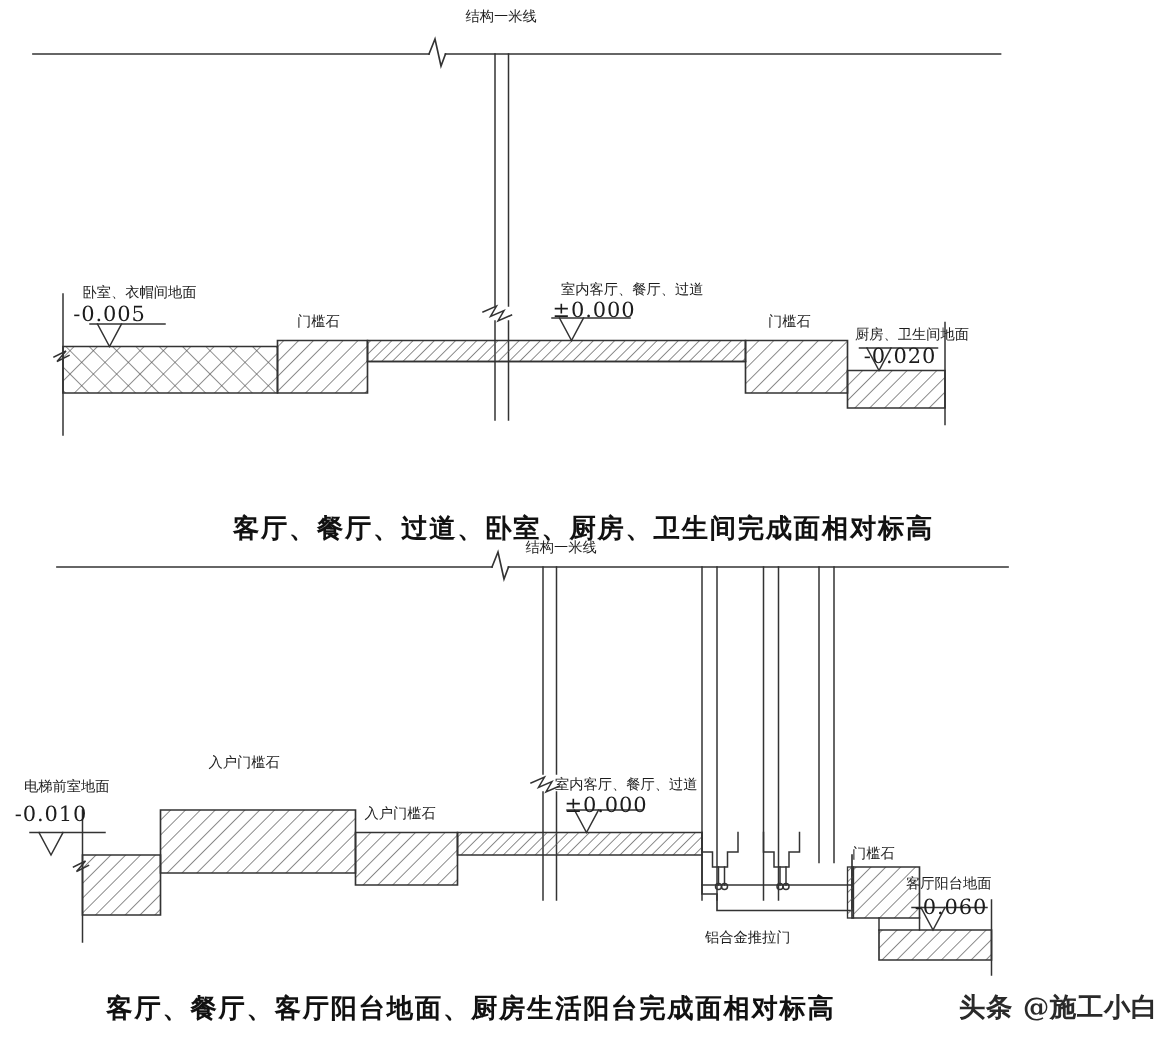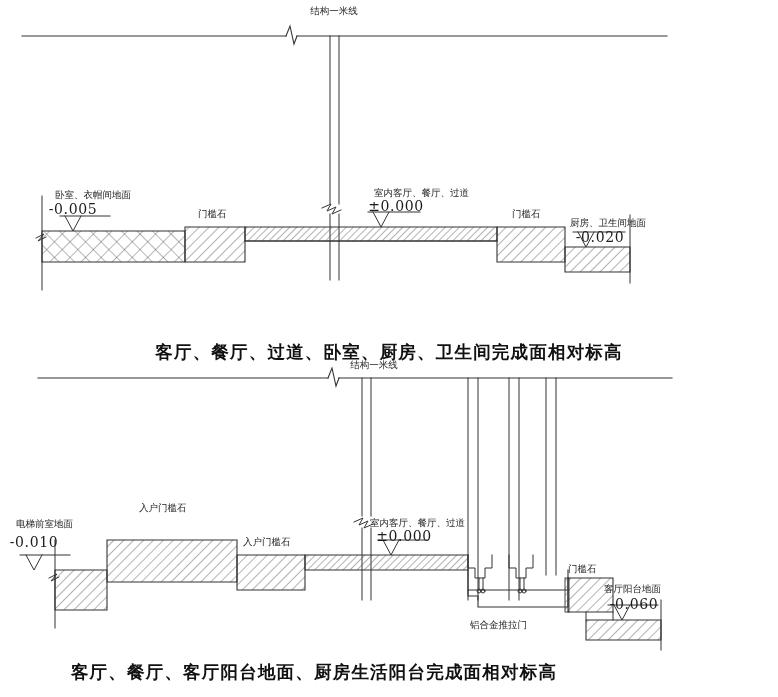--- a/index.html
+++ b/index.html
@@ -252,14 +252,15 @@
     <text class="cn-label" x="568" y="572">门槛石</text>
 
     <text class="cn-label" x="604" y="592">客厅阳台地面</text>
     <text class="cn-elev" x="634" y="609" text-anchor="middle">-0.060</text>
   </svg>
 
   <div class="fig-title" id="title-1">客厅、餐厅、过道、卧室、厨房、卫生间完成面相对标高</div>
 
   <div class="fig-title" id="title-2">客厅、餐厅、客厅阳台地面、厨房生活阳台完成面相对标高</div>
 
+  <div id="watermark">头条 @施工小白</div>
 
 </div>
 
 </body></html>

